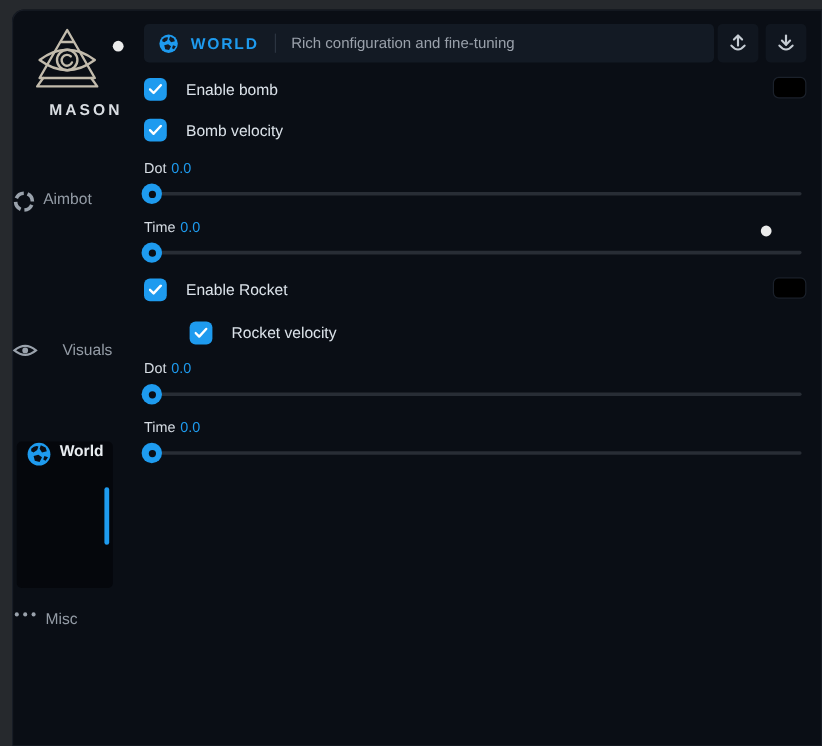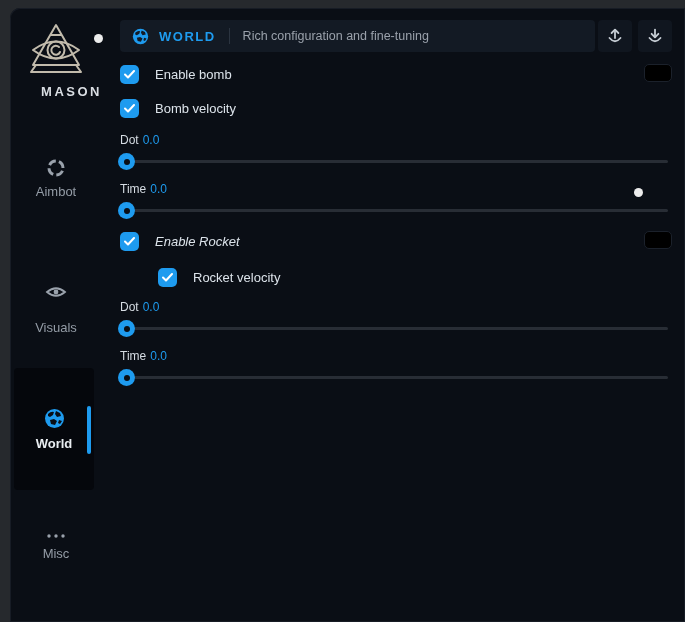--- a/index.html
+++ b/index.html
@@ -24,27 +24,27 @@
   .brand-name {
     margin-top:6px; font-size:13px; font-weight:bold; letter-spacing:2.5px;
     color:#d9dde2;
   }
   .white-dot { position:absolute; width:9px; height:9px; border-radius:50%; background:#ececec; }
   .dot-1 { left:84px; top:26px; }
   .dot-2 { left:624px; top:180px; }
 
   .nav-item {
     position:absolute; left:0; width:92px;
-    display:flex; flex-direction:column; align-items:center; gap:6px;
+    display:flex; flex-direction:row; align-items:flex-start; gap:6px;
     cursor:pointer;
   }
   .nav-item .nav-label { font-size:13px; color:#949ca6; }
   .nav-aimbot  { top:150px; }
   .nav-visuals { top:276px;gap:20px; }
-  .nav-misc    { top:524px; }
+  .nav-misc    { top:500px; }
   .nav-world {
     left:4px; top:360px; width:80px; height:122px;
     background:#05070c; border-radius:4px;
     justify-content:center; gap:7px;
   }
   .nav-world .nav-label { color:#e9edf1; font-weight:bold; }
   .active-bar {
     position:absolute; right:3px; top:38px; width:4px; height:48px;
     background:#1e9bef; border-radius:2px;
   }
@@ -71,21 +71,21 @@
 
   
   .cb-row { position:absolute; left:110px; display:flex; align-items:center; gap:16px; }
   .checkbox {
     width:19px; height:19px; border-radius:5px; background:#1e9bef;
     display:flex; align-items:center; justify-content:center; cursor:pointer;
     flex:0 0 auto;
   }
   .cb-label { font-size:13px; color:#dce3ea; }
   .row-cb1 { top:57px; }  .row-cb2 { top:91px; }
-  .row-cb3 { top:224px;font-style:italic; } .row-cb4 { top:260px;padding-left:38px; }
+  .row-cb3 { top:224px; } .row-cb4 { top:260px;padding-left:38px; }
 
   .swatch {
     position:absolute; left:634px; width:28px; height:18px;
     background:#000000; border:1px solid #1b212b; border-radius:5px; cursor:pointer;
   }
   .swatch-1 { top:56px; } .swatch-2 { top:223px; }
 
   .slider-label { position:absolute; left:110px; font-size:12px; color:#d6dce3; }
   .slider-label .slider-value { color:#1e9bef; margin-left:4px; }
   .lab-s1 { top:125px; } .lab-s2 { top:174px; } .lab-s3 { top:292px; } .lab-s4 { top:341px; }

